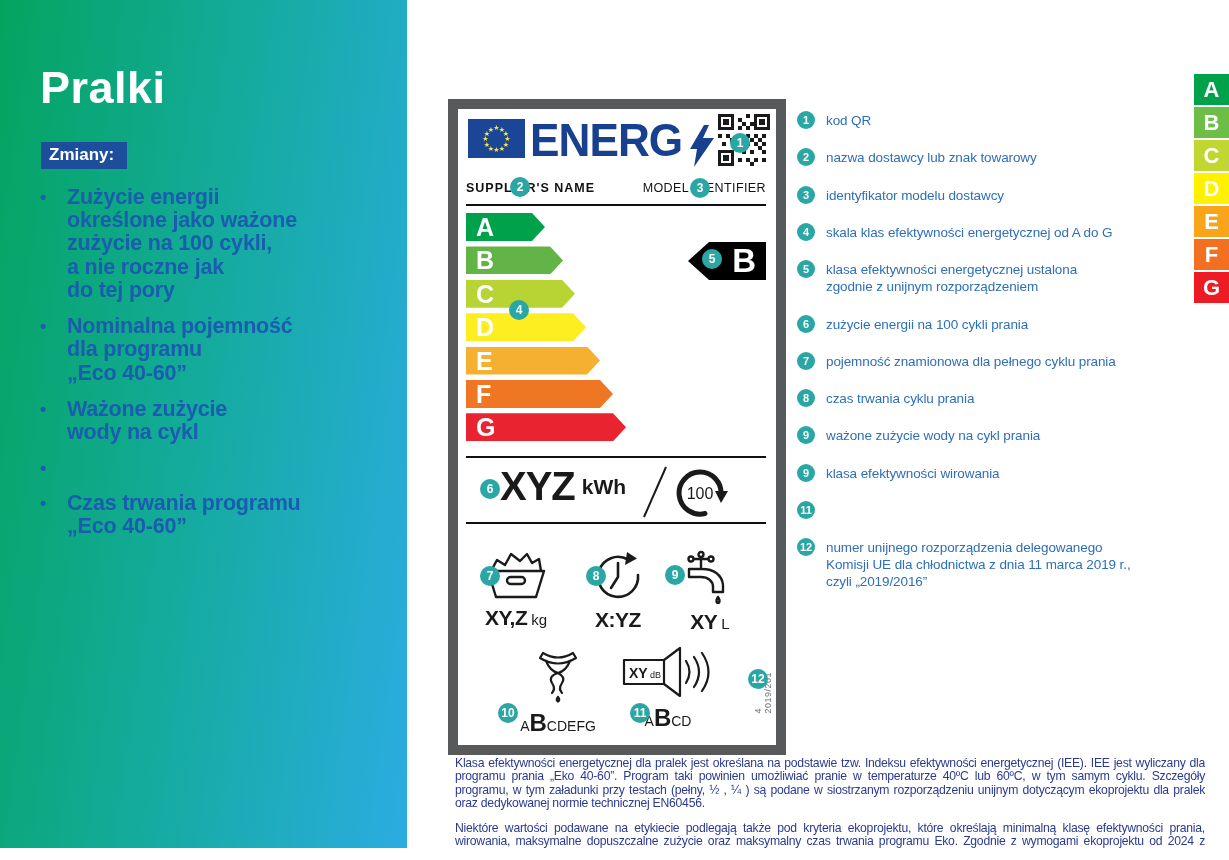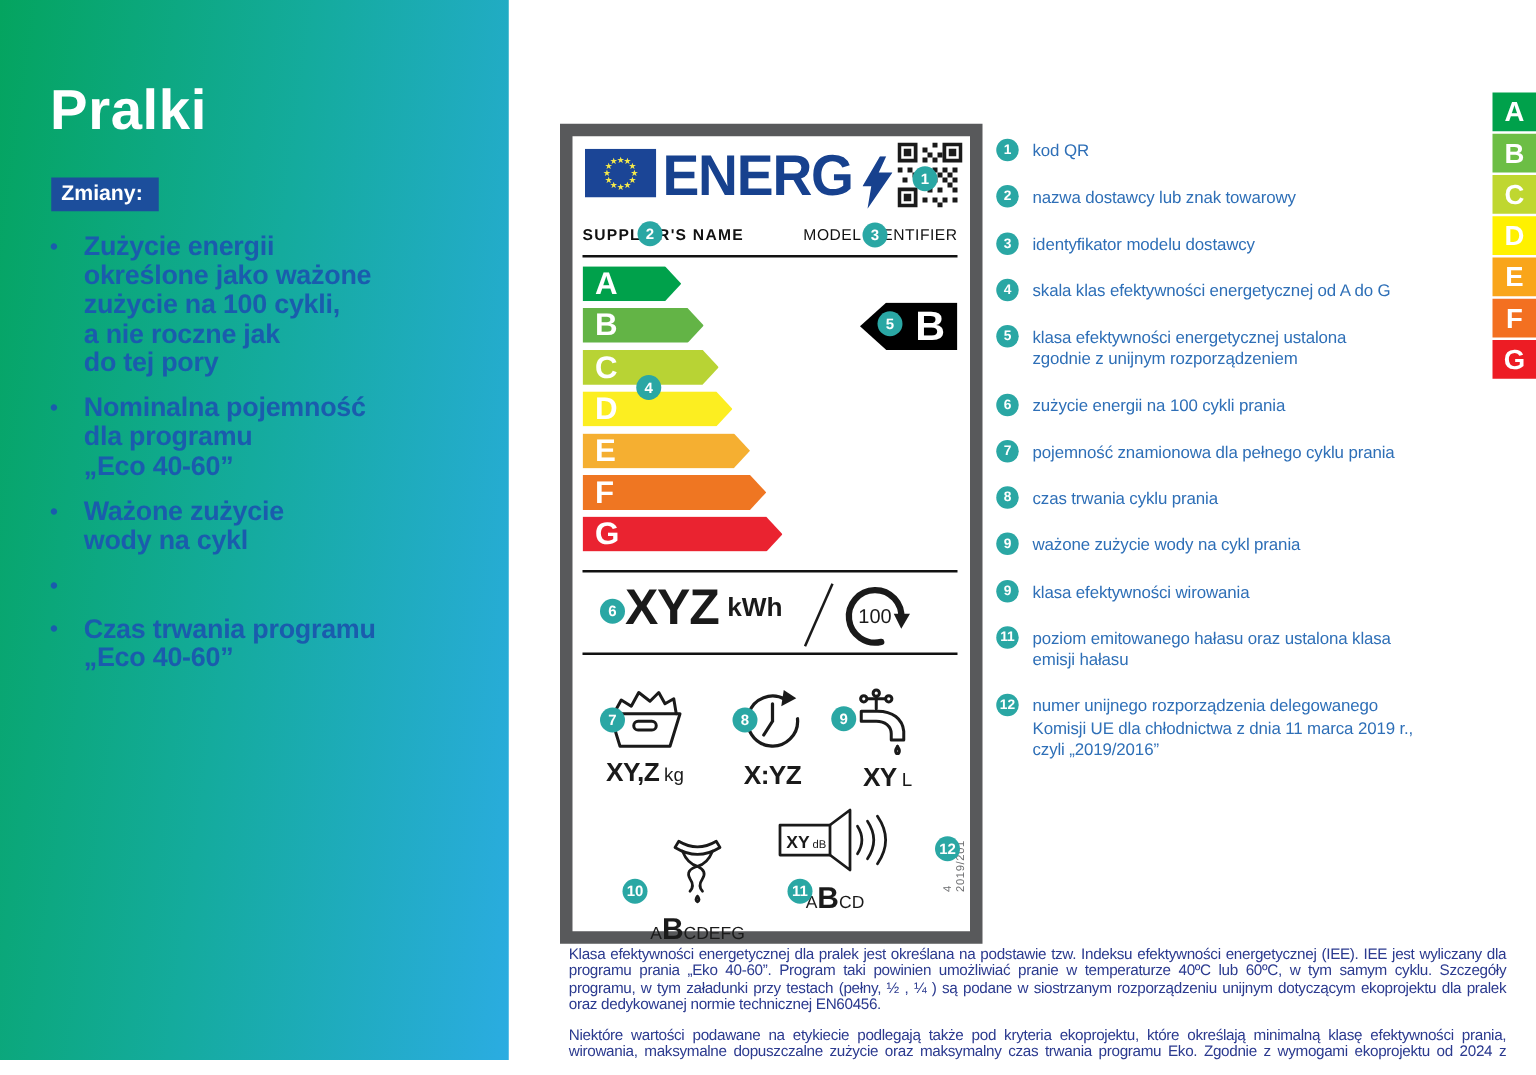--- a/index.html
+++ b/index.html
@@ -45,21 +45,21 @@
   .energy-line { position:absolute; left:42px; top:355px; display:flex; align-items:center; color:#1a1a1a; }
   .energy-line .val { font-size:40px; font-weight:bold; letter-spacing:-1px; }
   .energy-line .unit { font-size:21px; font-weight:bold; margin-left:7px; }
   .slash { position:absolute; left:184px; top:356px; }
   .cycle { position:absolute; left:214px; top:356px; }
 
   .iconblk { position:absolute; text-align:center; }
   .blk7 { left:4px;  top:441px; width:108px; }
   .blk8 { left:118px; top:439px; width:84px; }
   .blk9 { left:206px; top:441px; width:92px;text-align:center; }
-  .blk10 { left:40px; top:560px; width:120px; }
+  .blk10 { left:40px; top:540px; width:120px; }
   .blk11 { left:150px; top:537px; width:120px; }
   .ilabel { margin-top:2px; color:#1a1a1a; }
   .ilabel .v { font-size:21px; font-weight:bold; letter-spacing:-.5px; }
   .ilabel .u { font-size:15px; margin-left:4px; }
   .slabel { margin-top:2px; color:#1a1a1a; }
   .slabel .s { font-size:14px; }
   .slabel .b { font-size:24px; font-weight:bold; }
 
   .callout { position:absolute; width:20px; height:20px; border-radius:50%; background:#2aa7a4; color:#fff;
     font-size:12px; font-weight:bold; display:flex; align-items:center; justify-content:center; z-index:6; }
@@ -360,22 +360,20 @@
     <div class="legend-item">
         <span class="badge">9</span>
         <span class="ltext">ważone zużycie wody na cykl prania</span>
       </div>
     <div class="legend-item">
         <span class="badge">9</span>
         <span class="ltext">klasa efektywności wirowania</span>
       </div>
     <div class="legend-item">
         <span class="badge">11</span>
-        <span class="ltext">poziom emitowanego hałasu oraz ustalona klasa
-emisji hałasu</span>
       </div>
     <div class="legend-item">
         <span class="badge">12</span>
         <span class="ltext">numer unijnego rozporządzenia delegowanego
 Komisji UE dla chłodnictwa z dnia 11 marca 2019 r.,
 czyli „2019/2016”</span>
       </div>
   </div>
 
   <div class="footnotes">

